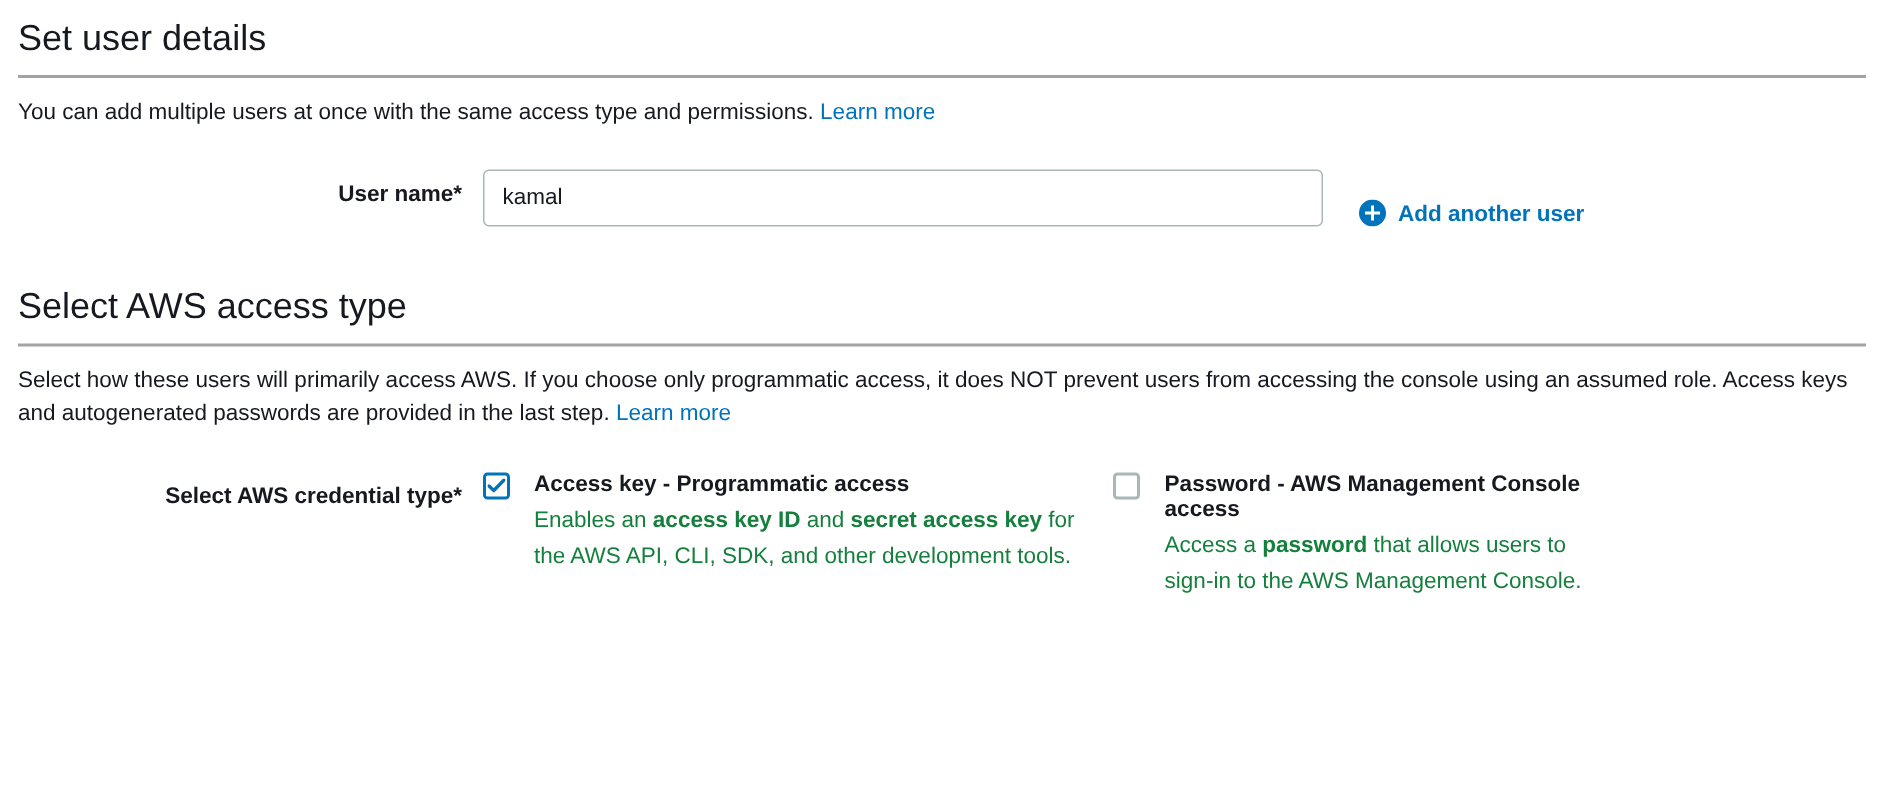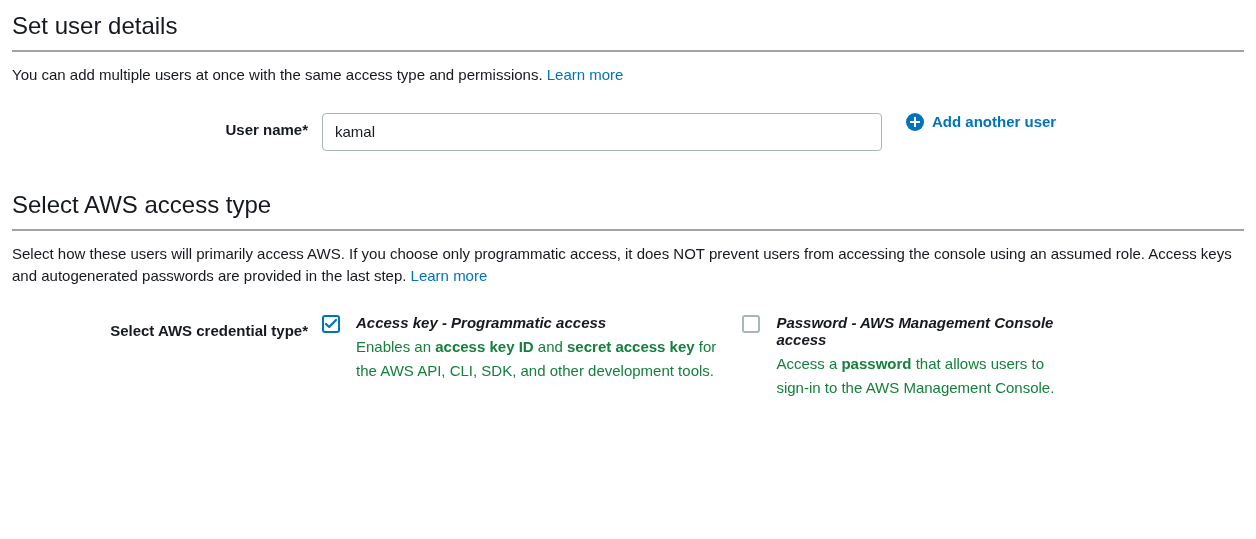--- a/index.html
+++ b/index.html
@@ -64,21 +64,21 @@
       height: 38px;
       padding: 6px 12px;
       font-size: 15px;
       border: 1px solid #aab7b8;
       border-radius: 4px;
       color: #16191f;
       background: #fff;
     }
     .add-user-link {
       display: inline-flex;
-      align-items: flex-start;
+      align-items: flex-end;
       gap: 8px;
       color: #0073bb;
       font-weight: 700;
       font-size: 15px;
       cursor: pointer;
       user-select: none;
     }
     .plus-icon {
       width: 18px;
       height: 18px;
@@ -118,21 +118,20 @@
     }
     .option-text {
       flex: 1;
       max-width: 690px;
     }
     .option-title {
       font-size: 15px;
       font-weight: 700;
       color: #16191f;
       margin-bottom: 4px;
-      font-style: italic;
     }
     .option-desc {
       font-size: 15px;
       color: #15803d;
       line-height: 1.6;
     }
     .option-desc b {
       font-weight: 700;
     }
     .second-section {

